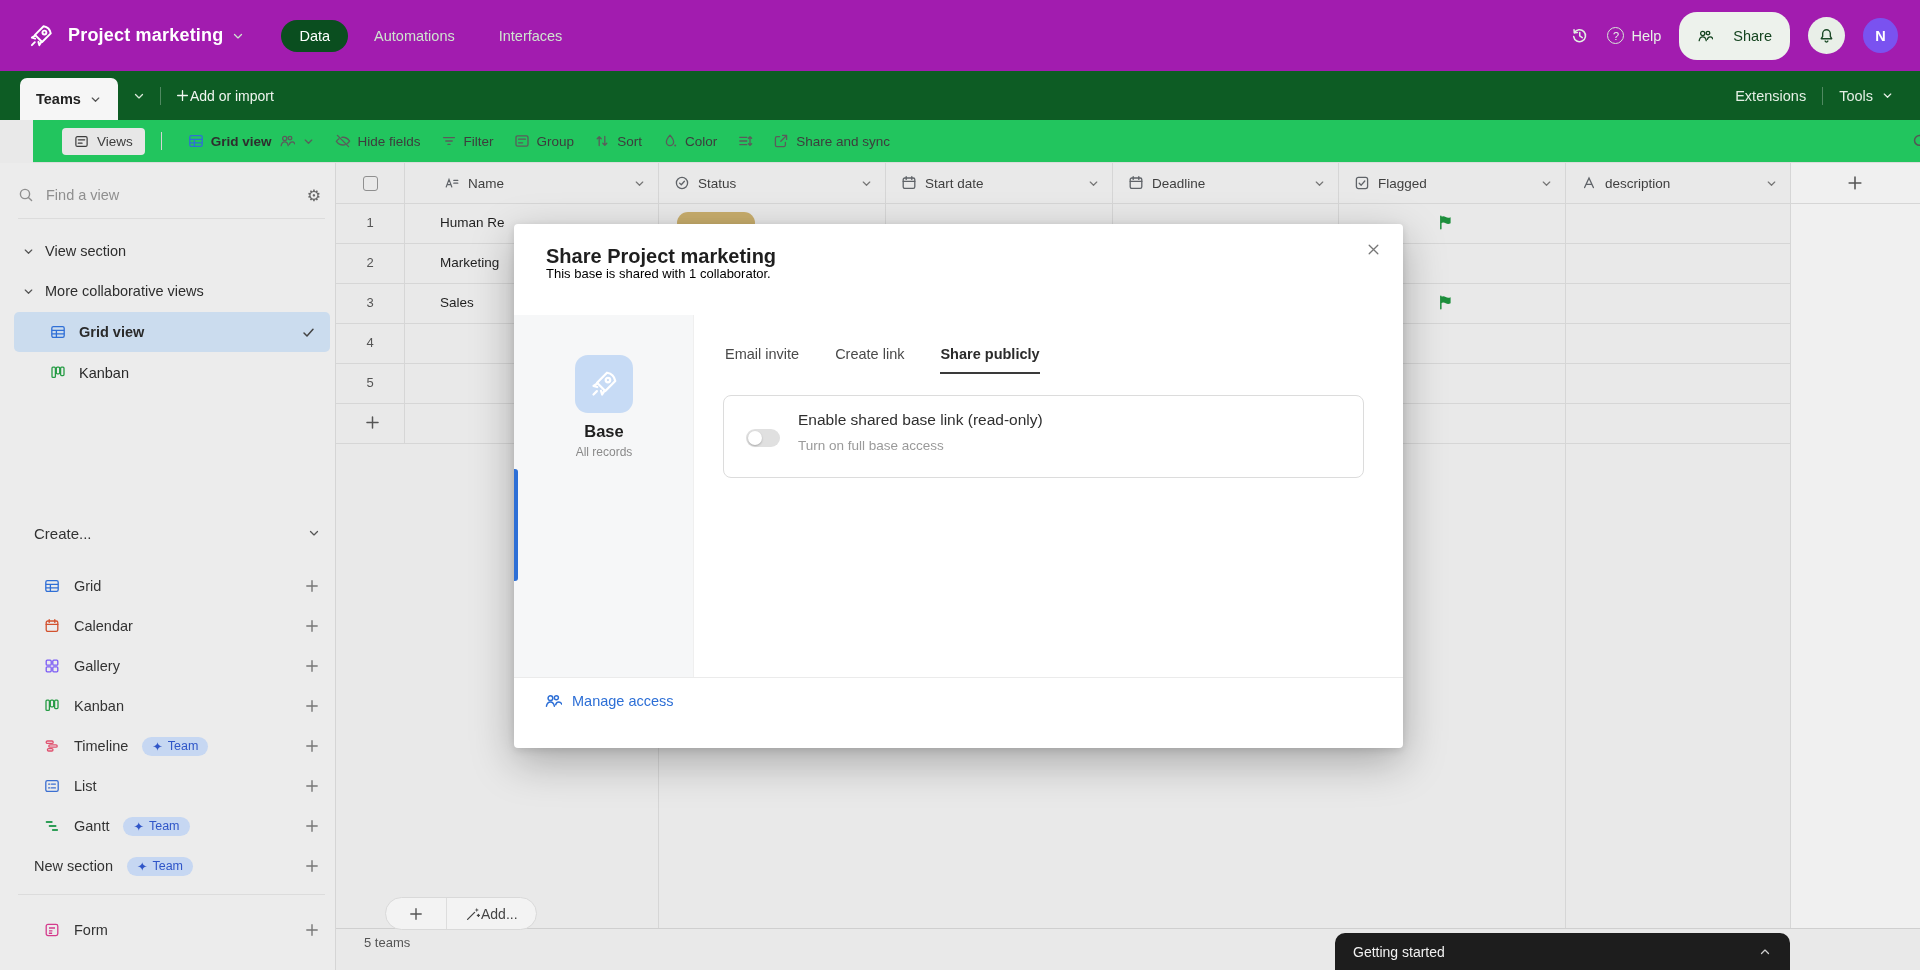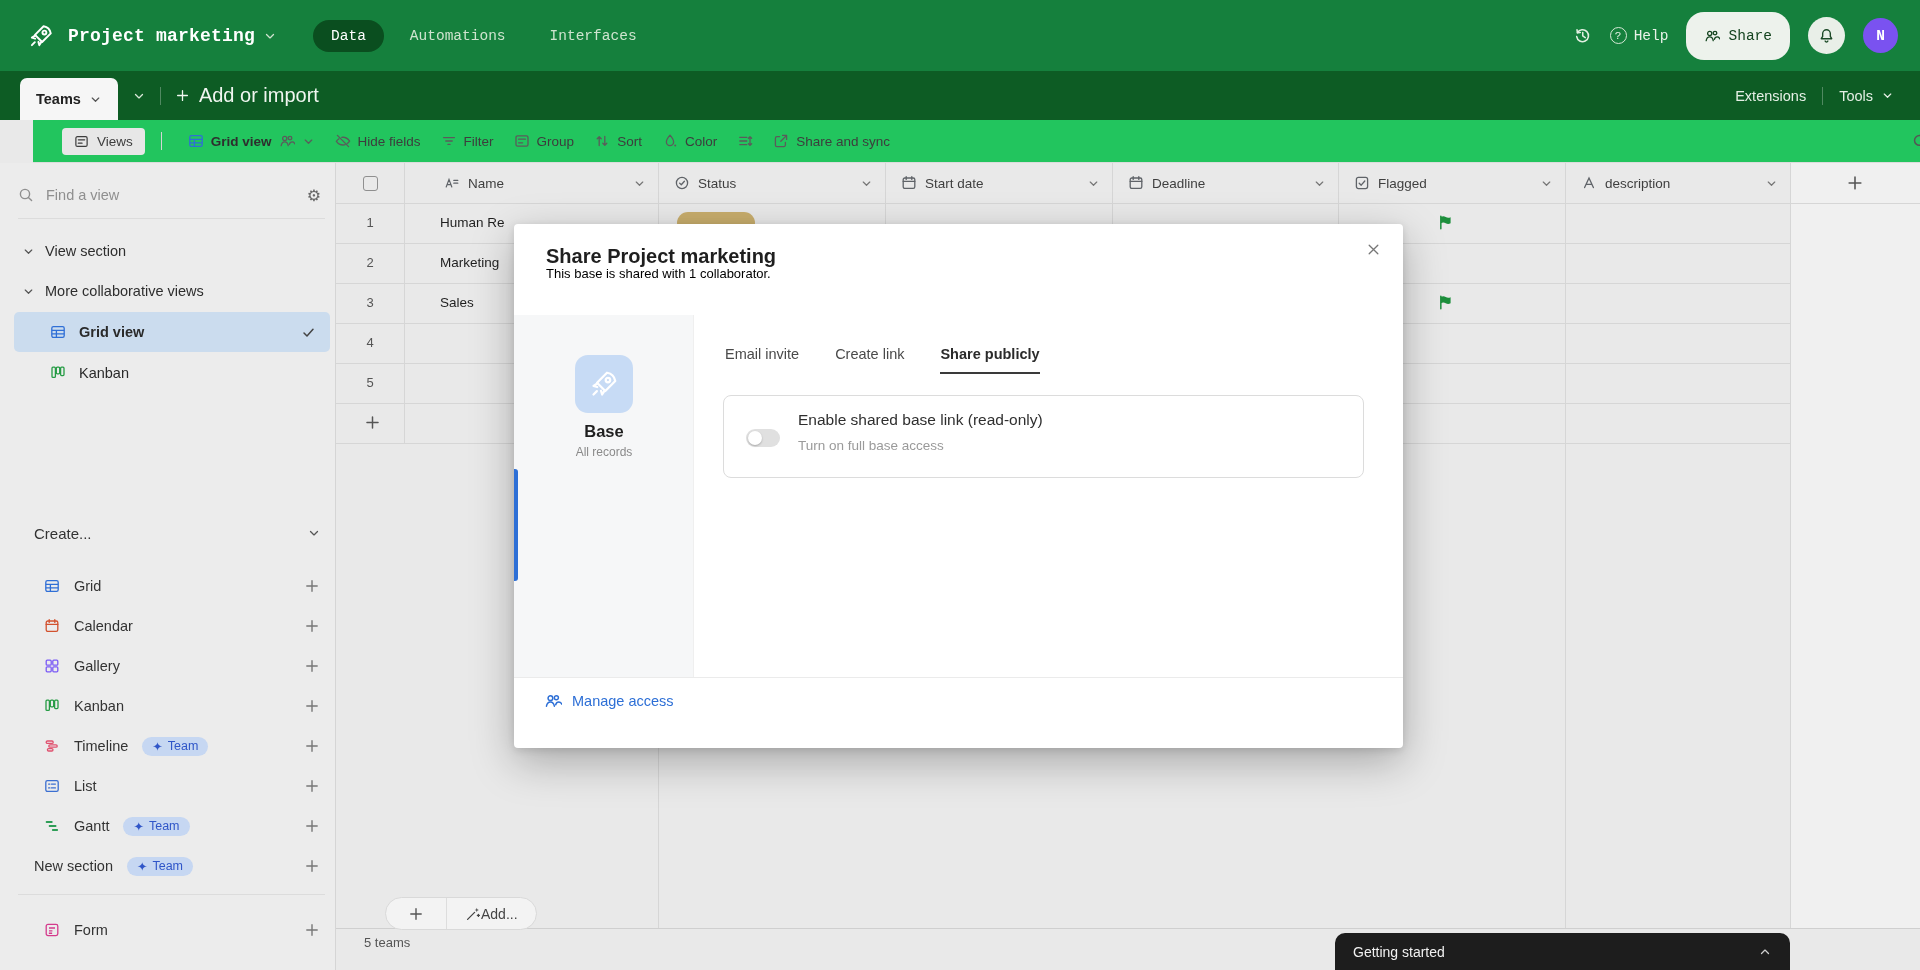--- a/index.html
+++ b/index.html
@@ -3,42 +3,42 @@
 <meta charset="utf-8">
 <style>
   * { margin:0; padding:0; box-sizing:border-box; }
   html,body { width:1920px; height:970px; overflow:hidden; }
   body { font-family:"Liberation Sans", sans-serif; background:#e9e9e9; color:#333; }
   .abs { position:absolute; }
   .screen { position:relative; width:1920px; height:970px; overflow:hidden; }
   svg.ic { width:16px; height:16px; flex:none; display:block; }
 
   
-  .topbar { left:0; top:0; width:1920px; height:71px; background:#15803d; display:flex; align-items:center; color:#fff;font-family:Liberation Mono, monospace; }
+  .topbar { left:0; top:0; width:1920px; height:71px; background:#a21caf; display:flex; align-items:center; color:#fff; }
   .logo { margin-left:28px; color:#fff; }
   .logo svg { width:26px; height:26px; }
   .base-title { margin-left:14px; font-size:18px; font-weight:700; letter-spacing:.2px; }
   .title-chev { margin-left:8px; color:#cfe3cf; }
   .nav-tabs { display:flex; align-items:center; margin-left:36px; gap:8px; }
   .nav-tab { padding:8px 18px; border-radius:16px; font-size:14.5px; color:#cfe4cf; cursor:pointer; }
   .nav-tab.active { background:#0a4e1f; color:#ffffff; }
   .top-right { margin-left:auto; display:flex; align-items:center; gap:18px; margin-right:22px; }
   .help { display:flex; align-items:center; gap:7px; color:#e8f2e8; font-size:14.5px; }
   .qmark { width:17px; height:17px; border:1.4px solid #d7e9d7; border-radius:50%; font-size:11px; display:flex; align-items:center; justify-content:center; }
-  .share-btn { display:flex; align-items:center; gap:8px; background:#edf2ec; color:#14441f; border:none; border-radius:18px; padding:16px 18px; font-size:14.5px; font-family:inherit; cursor:pointer; }
+  .share-btn { display:flex; align-items:center; gap:20px; background:#edf2ec; color:#14441f; border:none; border-radius:18px; padding:16px 18px; font-size:14.5px; font-family:inherit; cursor:pointer; }
   .bell { width:37px; height:37px; border-radius:50%; background:#e9efe8; color:#1c4a27; display:flex; align-items:center; justify-content:center; }
   .avatar { width:35px; height:35px; border-radius:50%; background:#7a52f0; color:#fff; display:flex; align-items:center; justify-content:center; font-size:14.5px; font-weight:700; }
 
   
   .tabbar { left:0; top:71px; width:1920px; height:49px; background:#0d5c24; display:flex; align-items:flex-end; color:#eaf3ea; }
   .table-tab { margin-left:20px; height:42px; background:#f6f6f6; color:#222; border-radius:7px 7px 0 0; display:flex; align-items:center; gap:8px; padding:0 16px; font-size:14.5px; font-weight:700; cursor:pointer; }
   .table-tab .chev { color:#555; }
   .tab-extra { display:flex; align-items:center; gap:14px; height:49px; padding:0 0 0 14px; }
   .vdiv { width:1px; height:18px; background:rgba(255,255,255,.28); }
-  .add-import { display:flex; align-items:center; gap:9px; font-size:20px; color:#f0f6f0; cursor:pointer; }
+  .add-import { display:flex; align-items:center; gap:0; font-size:14px; color:#f0f6f0; cursor:pointer; }
   .tab-right { margin-left:auto; display:flex; align-items:center; gap:16px; margin-right:26px; height:49px; font-size:14.5px; color:#e6f0e6; }
   .tools { display:flex; align-items:center; gap:8px; cursor:pointer; }
 
   
   .toolbar { left:0; top:120px; width:1920px; height:43px; background:#22c55e; border-bottom:1px solid #dcdcdc; display:flex; align-items:center; color:#3d3d3d; font-size:13.5px;margin-left:33px; }
   .views-btn { margin-left:29px; display:flex; align-items:center; gap:8px; background:#e7e7e7; border-radius:4px; padding:6px 12px; cursor:pointer; }
   .tb-div { width:1px; height:18px; background:#d4d4d4; margin:0 16px; }
   .tb-item { display:flex; align-items:center; gap:7px; padding:6px 10px; cursor:pointer; color:#3d3d3d; }
   .tb-item .ic { color:#5b5b5b; }
   .gv-icon { color:#2f6fd6 !important; }

